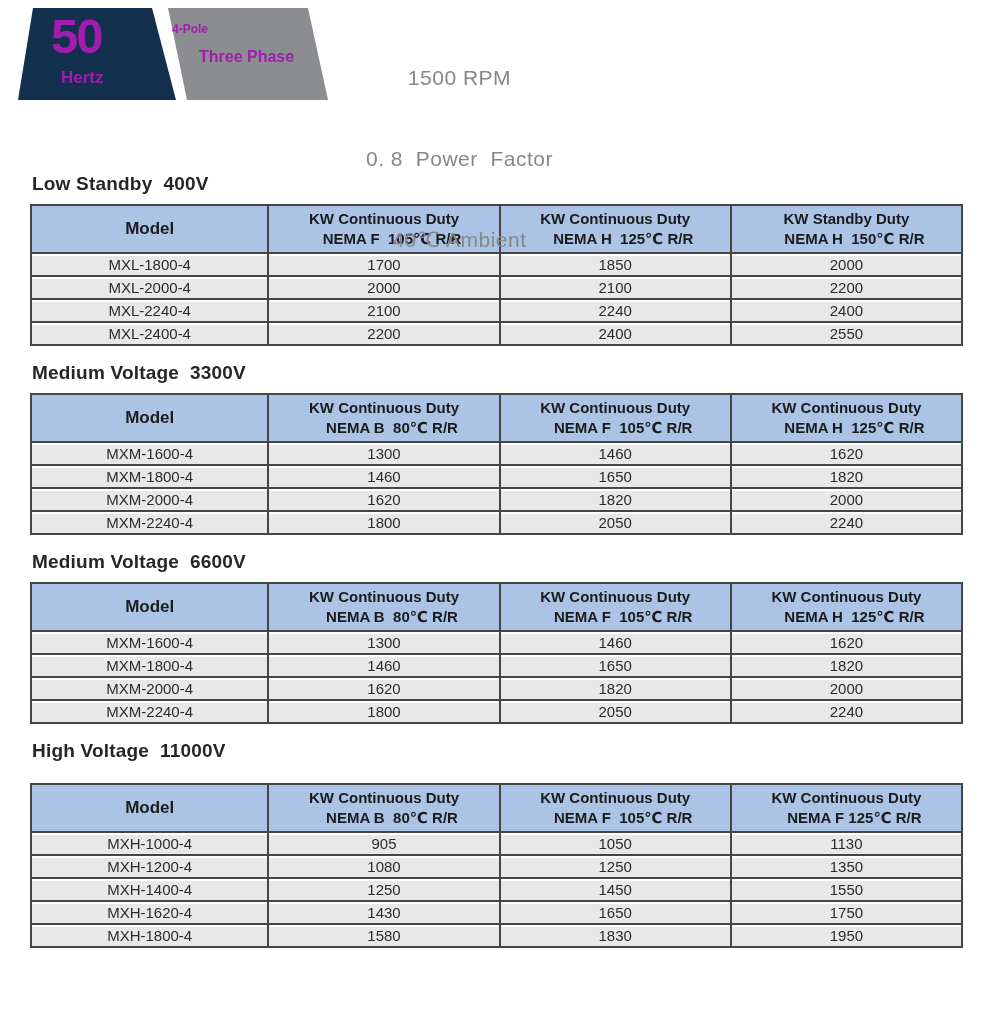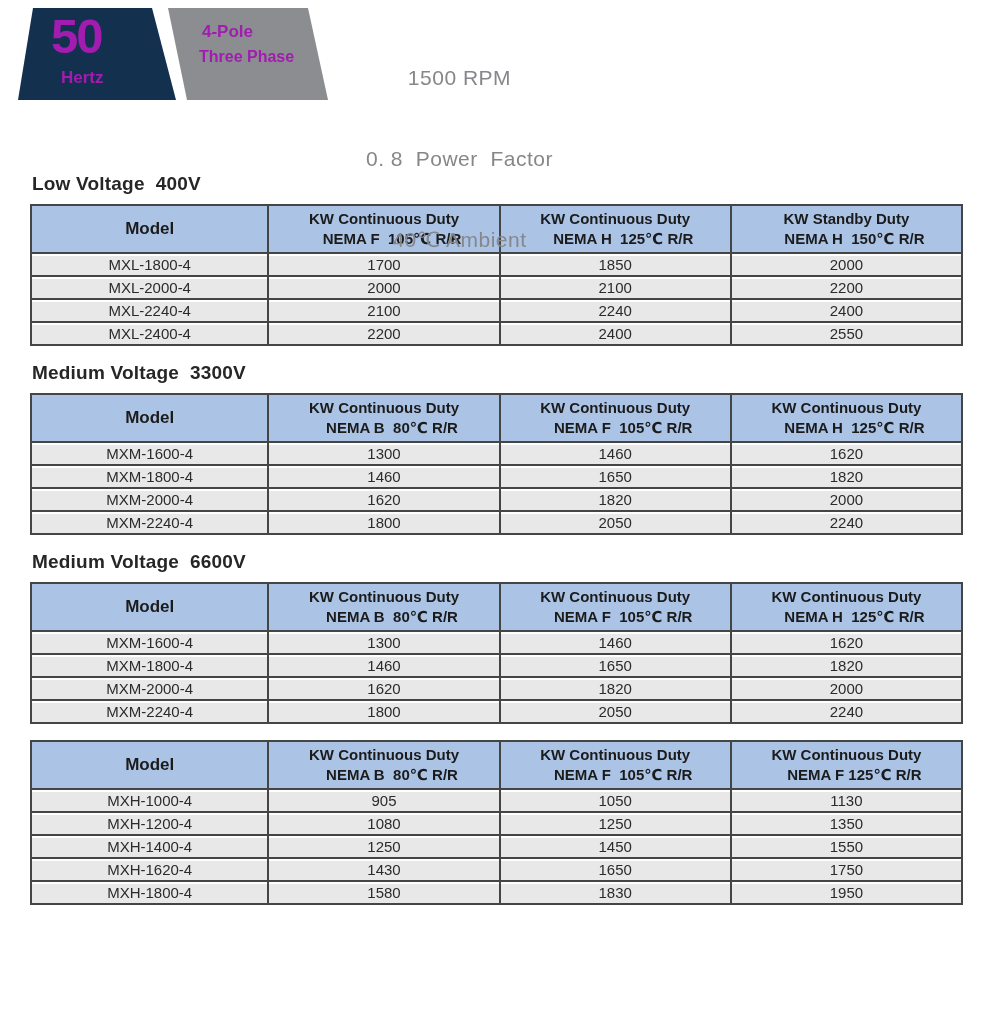--- a/index.html
+++ b/index.html
@@ -34,21 +34,21 @@
     clip-path: polygon(33px 0, 152px 0, 176px 92px, 18px 92px);
   }
   .shape-gray {
     width: 345px;
     background: var(--banner-gray);
     clip-path: polygon(168px 0, 308px 0, 328px 92px, 187px 92px);
   }
   .banner .txt { position: absolute; color: #a21caf; font-weight: 700; white-space: pre; }
   .freq-value { left: 51px; top: 8px; font-size: 49px; letter-spacing: -2px; font-weight: 800; }
   .freq-unit  { left: 61px; top: 68px; font-size: 17px; }
-  .pole-label  { left: 202px; top: 22px; font-size: 17px; }
+  .pole-label  { left: 172px; top: 22px; font-size: 12px; }
   .phase-label { left: 199px; top: 48px; font-size: 16px; }
   .specs {
     position: absolute; left: 366px; top: 10px;
     color: var(--spec-text);
     font-size: 21px; line-height: 27px;
     letter-spacing: 0.5px;
     white-space: pre;
     text-align: center;
   }
 
@@ -112,21 +112,21 @@
     <span class="txt pole-label">4-Pole</span>
     <span class="txt phase-label">Three Phase</span>
     <div class="specs">
       <div>1500 RPM</div>
       <div>0. 8  Power  Factor</div>
       <div>40℃ Ambient</div>
     </div>
   </header>
 
   <section class="section section-1">
-    <h2 class="section-title">Low Voltage  400V</h2>
+    <h2 class="section-title">Low Standby  400V</h2>
     <table class="spec-table">
         <colgroup>
           <col class="c0">
           <col class="c1">
           <col class="c2">
           <col class="c3">
         </colgroup>
         <thead>
           <tr>
             <th><span class="model-head">Model</span></th>
@@ -277,20 +277,21 @@
             <td>MXM-2240-4</td>
             <td>1800</td>
             <td>2050</td>
             <td>2240</td>
           </tr>
         </tbody>
       </table>
   </section>
 
   <section class="section section-4">
+    <h2 class="section-title">High Voltage  11000V</h2>
     <table class="spec-table">
         <colgroup>
           <col class="c0">
           <col class="c1">
           <col class="c2">
           <col class="c3">
         </colgroup>
         <thead>
           <tr>
             <th><span class="model-head">Model</span></th>

